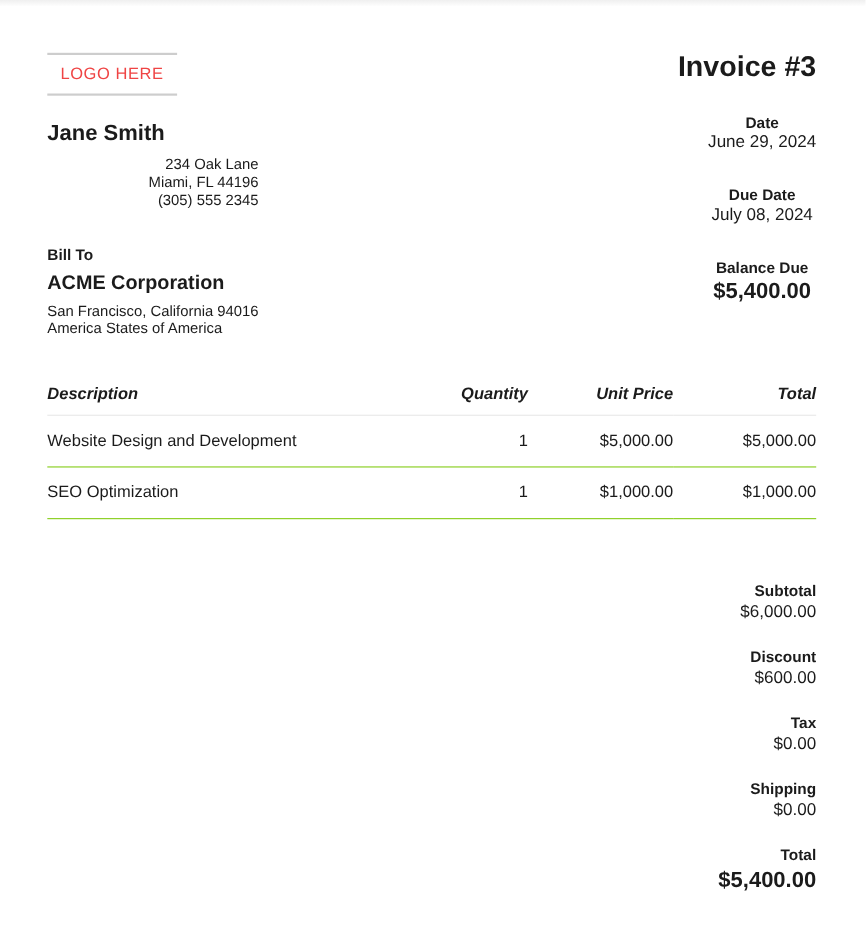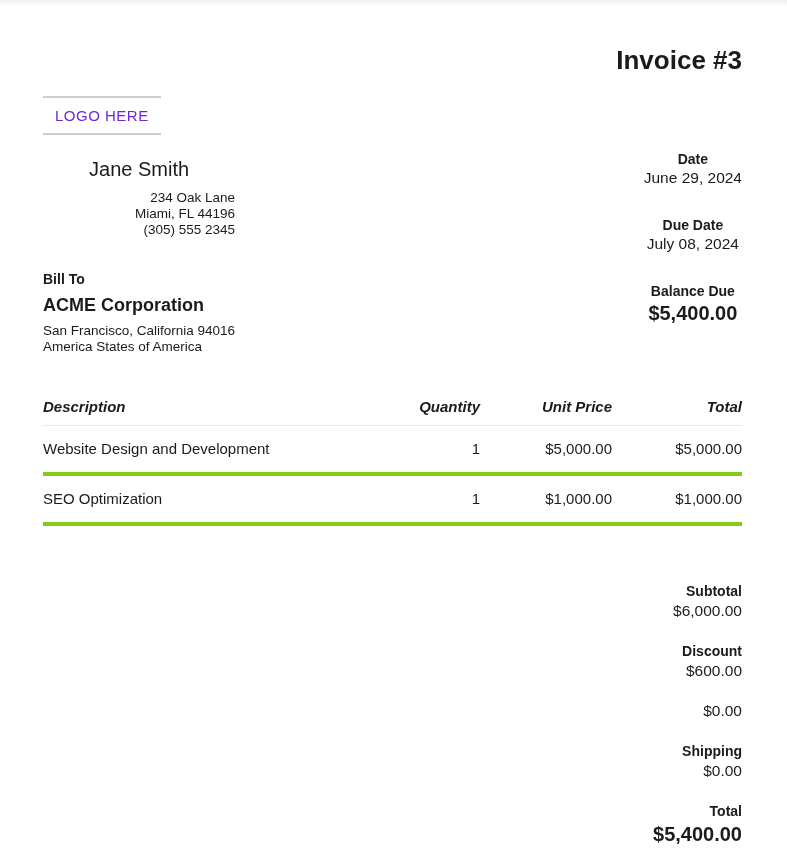--- a/index.html
+++ b/index.html
@@ -20,40 +20,39 @@
   .header {
     margin-top: 42px;
     display: flex;
     justify-content: space-between;
     align-items: flex-start;
   }
   .logo-box {
     border-top: 2px solid #cdcdcd;
     border-bottom: 2px solid #cdcdcd;
     padding: 9px 12px;
-    color: #6d28d9;
+    color: #ef4444;
     font-size: 15px;
     font-weight: 400;
     letter-spacing: 0.5px;
     cursor: pointer;
-    margin-top: 48px;
   }
   .invoice-title {
     font-size: 26px;
     font-weight: 700;
     line-height: 28px;
     margin-top: -2px;
   }
 
   
   .columns { display: flex; justify-content: space-between; }
   .left-col { max-width: 420px; }
   .right-col { text-align: center; }
 
-  .sender-name { margin-top: 22px; font-size: 20px; font-weight: 400; line-height: 24px; text-align: center; }
+  .sender-name { margin-top: 22px; font-size: 20px; font-weight: 700; line-height: 24px; }
   .address { margin-top: 9px; font-size: 13.5px; line-height: 16px; text-align: right; }
   .bill-to-label { margin-top: 33px; font-size: 14px; font-weight: 700; line-height: 17px; }
   .client-name { margin-top: 6px; font-size: 18px; font-weight: 700; line-height: 22px; }
   .client-address { margin-top: 7px; font-size: 13.5px; line-height: 16px; }
 
   .meta { margin-top: 16px; }
   .meta-item { margin-bottom: 30px; }
   .meta-label { font-size: 14px; font-weight: 700; line-height: 17px; }
   .meta-value { font-size: 15.5px; line-height: 19px; }
   .balance-value { font-size: 20px; font-weight: 700; line-height: 26px; }
@@ -72,21 +71,21 @@
     padding: 0 0 9px 0;
     border-bottom: 1px solid #e8e8e8;
     white-space: nowrap;
     font-style: italic;
   }
   table.items th.col-desc { text-align: left; }
   table.items td {
     text-align: right;
     line-height: 18px;
     padding: 14px 0;
-    border-bottom: 4px solid #84cc16;
+    border-bottom: 1px solid #84cc16;
     white-space: nowrap;
     margin-left: 41px;
   }
   table.items td.col-desc { text-align: left; }
   .col-qty { width: 100px; }
   .col-unit { width: 132px; }
   .col-total { width: 130px; }
 
   
   .summary { margin-top: 55px; text-align: right; }
@@ -172,20 +171,21 @@
   <div class="summary">
     <div class="summary-item">
       <div class="summary-label">Subtotal</div>
       <div class="summary-value">$6,000.00</div>
     </div>
     <div class="summary-item">
       <div class="summary-label">Discount</div>
       <div class="summary-value">$600.00</div>
     </div>
     <div class="summary-item">
+      <div class="summary-label">Tax</div>
       <div class="summary-value">$0.00</div>
     </div>
     <div class="summary-item">
       <div class="summary-label">Shipping</div>
       <div class="summary-value">$0.00</div>
     </div>
     <div class="summary-item grand">
       <div class="summary-label">Total</div>
       <div class="summary-value">$5,400.00</div>
     </div>

